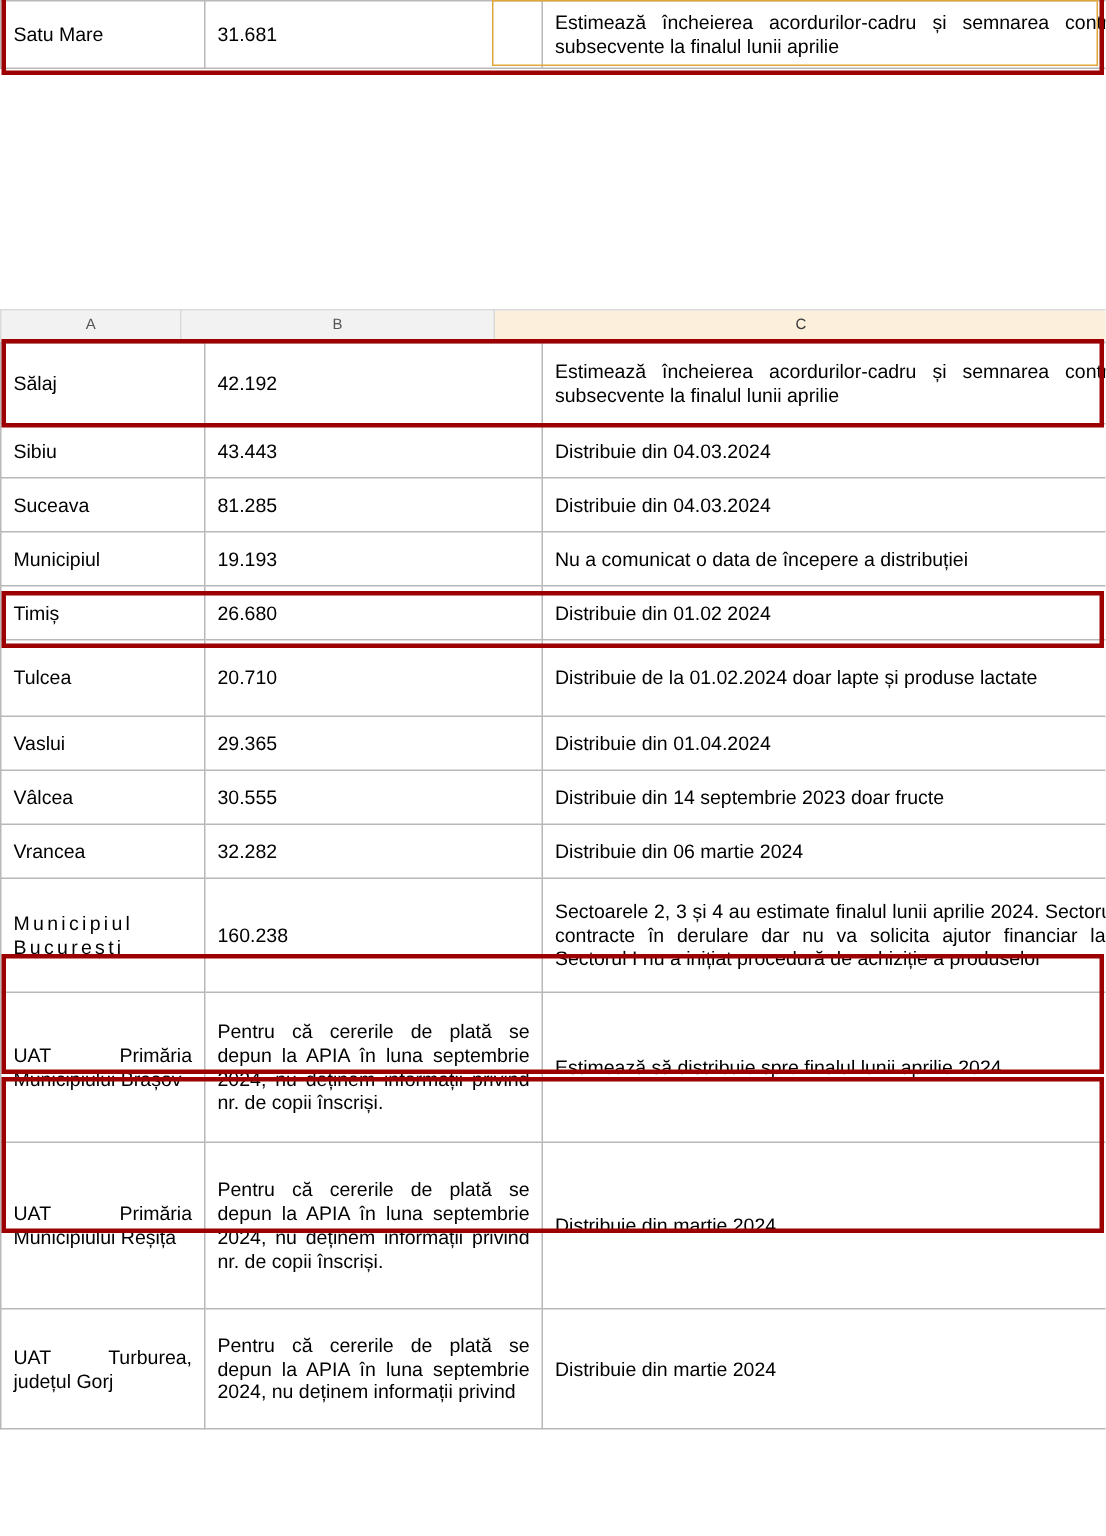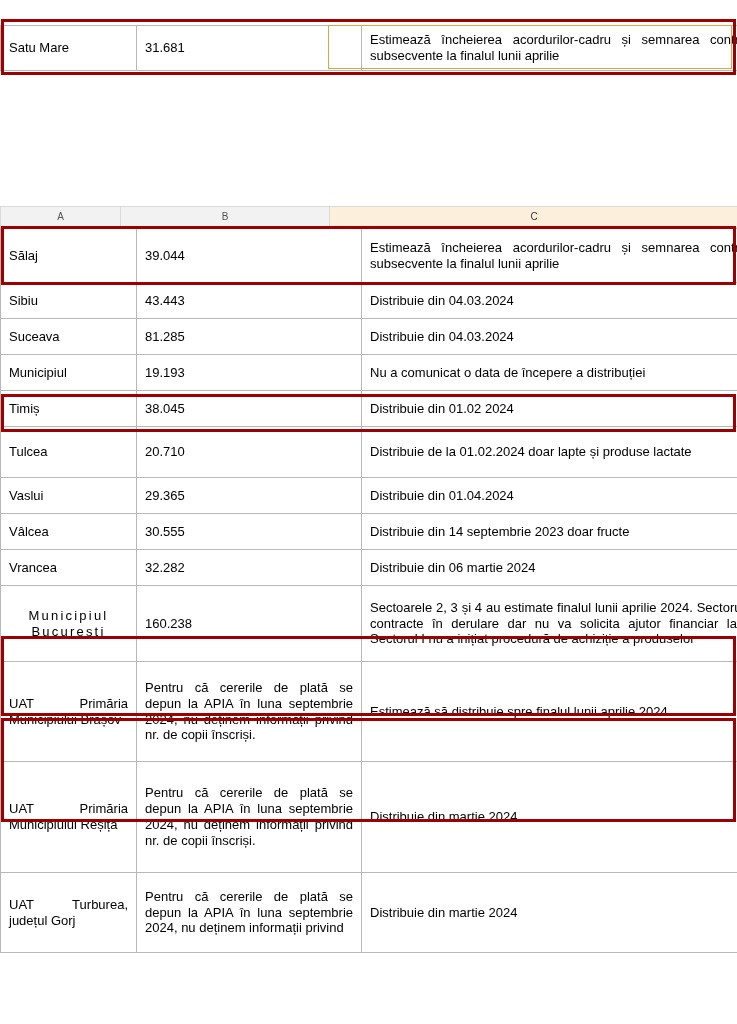--- a/index.html
+++ b/index.html
@@ -56,21 +56,20 @@
 
   
   #top-fragment {
     position: absolute;
     top: 0;
     left: 0;
     width: 737px;
   }
   .top-wrap {
     position: relative;
-    margin-top: 25px;
   }
   
   .redbox {
     position: absolute;
     border: 3px solid #9c0000;
     box-sizing: border-box;
     pointer-events: none;
   }
   .orangebox {
     position: absolute;
@@ -82,21 +81,20 @@
   
   #main-fragment {
     position: absolute;
     top: 206px;
     left: 0;
     width: 737px;
   }
 
   .spaced {
     letter-spacing: 2.2px;
-    text-align: center;
   }
 </style>
 </head>
 <body>
 
 <div id="top-fragment">
   <div class="top-wrap">
     <table class="sheet">
       <tbody>
           <tr>
@@ -121,41 +119,41 @@
       <td class="col-c sel">C</td>
     </tr>
   </tbody>
     </table>
 
   <div style="position:relative;">
     <table class="sheet">
       <tbody>
           <tr style="height:54px;">
         <td class="col-a">Sălaj</td>
-        <td class="col-b">39.044</td>
+        <td class="col-b">42.192</td>
         <td class="col-c cell-c">Estimează încheierea acordurilor-cadru și semnarea contractelor subsecvente la finalul lunii aprilie</td>
       </tr>
       <tr style="height:36px;">
         <td class="col-a">Sibiu</td>
         <td class="col-b">43.443</td>
         <td class="col-c cell-c">Distribuie din 04.03.2024</td>
       </tr>
       <tr style="height:36px;">
         <td class="col-a">Suceava</td>
         <td class="col-b">81.285</td>
         <td class="col-c cell-c">Distribuie din 04.03.2024</td>
       </tr>
       <tr style="height:36px;">
         <td class="col-a">Municipiul</td>
         <td class="col-b">19.193</td>
         <td class="col-c cell-c">Nu a comunicat o data de începere a distribuției</td>
       </tr>
       <tr style="height:36px;">
         <td class="col-a">Timiș</td>
-        <td class="col-b">38.045</td>
+        <td class="col-b">26.680</td>
         <td class="col-c cell-c">Distribuie din 01.02 2024</td>
       </tr>
       <tr style="height:51px;">
         <td class="col-a">Tulcea</td>
         <td class="col-b">20.710</td>
         <td class="col-c cell-c">Distribuie de la 01.02.2024 doar lapte și produse lactate</td>
       </tr>
       <tr style="height:36px;">
         <td class="col-a">Vaslui</td>
         <td class="col-b">29.365</td>

